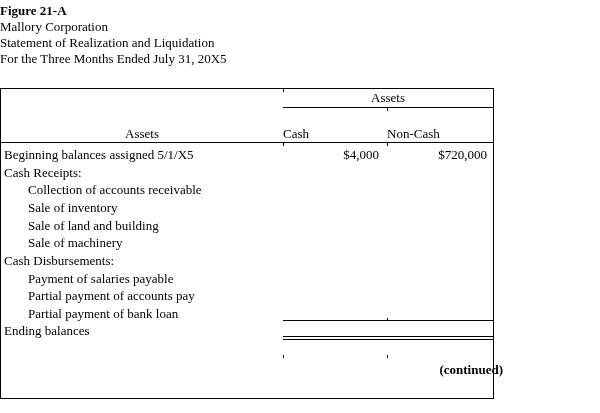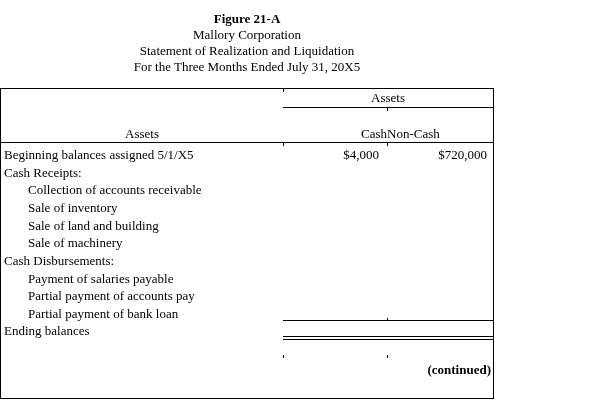--- a/index.html
+++ b/index.html
@@ -9,36 +9,36 @@
     width:600px;height:413px;
     background:#ffffff;
     color:#000;
     font-family:"Liberation Serif","DejaVu Serif",serif;
     font-size:13px;
     overflow:hidden;
   }
   
   .titles{
     position:absolute;left:0;top:3px;width:494px;
-    text-align:center;line-height:16px;margin-top:8px;
+    line-height:16px;
   }
   .titles .t-bold{font-weight:bold;}
   
   .table-box{
     position:absolute;left:0;top:88px;width:494px;height:311px;
     border:1px solid #000;box-sizing:border-box;
   }
   .group-header{
     position:absolute;left:282px;right:0;top:0;height:18px;
     border-bottom:1px solid #000;
     text-align:center;line-height:18px;
   }
   .col-headers{position:absolute;left:0;right:0;top:36px;height:17px;line-height:17px;}
   .col-desc{position:absolute;left:0;width:282px;text-align:center;}
-  .col-cash{position:absolute;left:282px;width:104px;text-align:right;}
+  .col-cash{position:absolute;left:282px;width:104px;text-align:left;}
   .col-noncash{position:absolute;left:386px;right:0;text-align:left;}
   .header-rule{position:absolute;left:0;right:0;top:53px;height:0;border-top:1px solid #000;}
   .trow{position:absolute;left:0;right:0;height:17px;line-height:17px;}
   .trow .lbl{position:absolute;left:0;width:282px;padding-left:3px;box-sizing:border-box;white-space:nowrap;}
   .trow.indent .lbl{padding-left:27px;}
   .amt-cash{position:absolute;left:282px;width:96px;text-align:right;}
   .amt-noncash{position:absolute;left:386px;width:100px;text-align:right;}
   .r0{top:57px;}  .r1{top:75px;}  .r2{top:92px;}  .r3{top:110px;}
   .r4{top:128px;} .r5{top:145px;} .r6{top:163px;} .r7{top:181px;}
   .r8{top:198px;} .r9{top:216px;} .r10{top:233px;}
@@ -49,21 +49,21 @@
   .tk1{left:282px;top:0;height:3px;}
   .tk2{left:282px;top:53px;height:4px;}
   .tk3{left:282px;top:266px;height:3px;}
   .tk4{left:386px;top:18px;height:4px;}
   .tk5{left:386px;top:53px;height:4px;}
   .tk6{left:386px;top:229px;height:3px;}
   .tk7{left:386px;top:266px;height:3px;}
   
   .continued{
     position:absolute;left:0;top:362px;width:491px;
-    text-align:right;font-weight:bold;line-height:16px;
+    text-align:right;font-weight:bold;line-height:16px;padding-left:12px;
   }
 </style>
 </head>
 <body>
 
 <div class="page">
 
   <div class="titles">
     <div class="t-bold">Figure 21-A</div>
     <div>Mallory Corporation</div>

